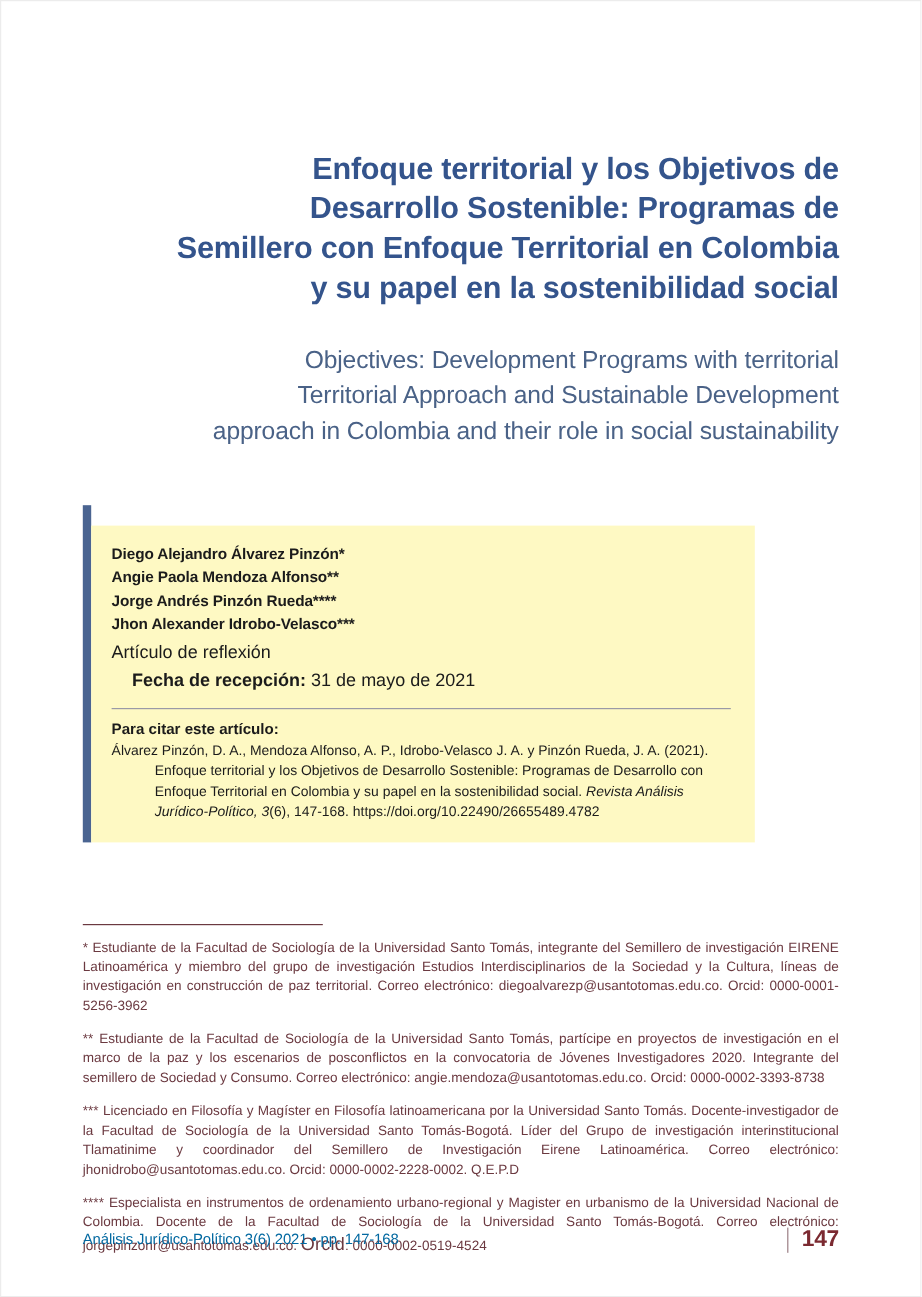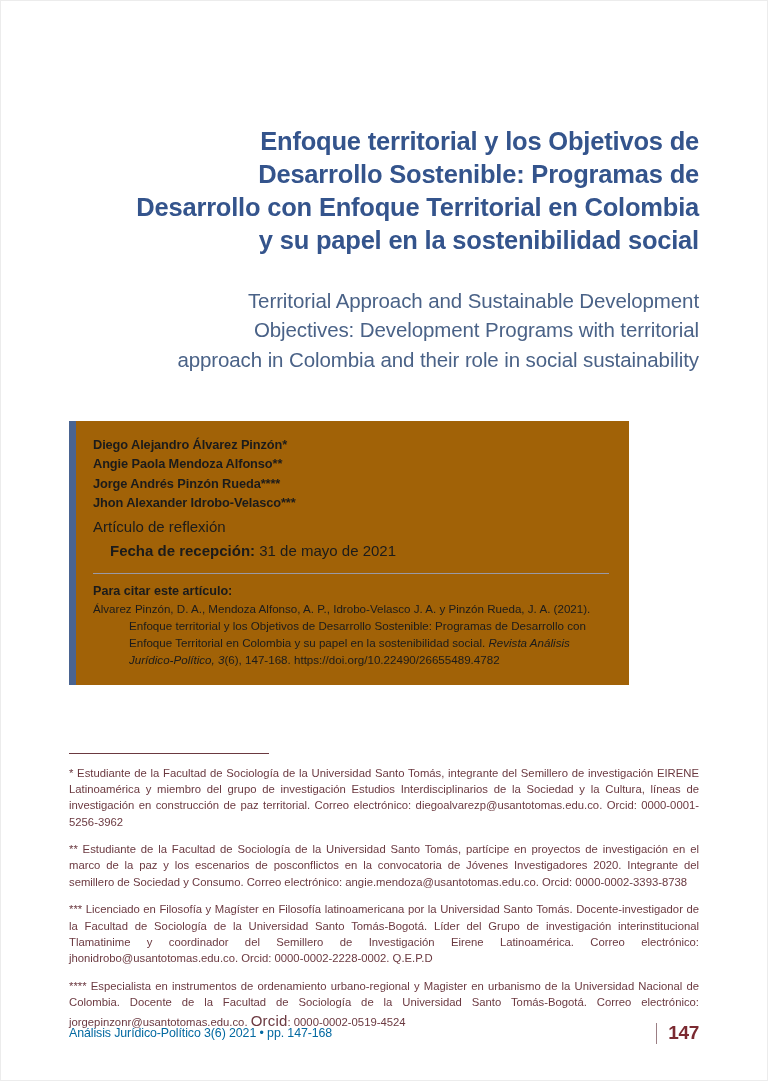--- a/index.html
+++ b/index.html
@@ -70,23 +70,24 @@
     display: flex;
     width: 560px;
   }
   .meta-bar {
     width: 7px;
     flex: 0 0 7px;
     background: #4a6491;
   }
   .meta-box {
     flex: 1 1 auto;
-    background: #a16207;
+    background: #fef9c3;
     padding: 14px 20px 16px 17px;
     box-sizing: border-box;
+    margin-top: 17px;
   }
 
   .author {
     margin: 0;
     font-size: 12.8px;
     font-weight: bold;
     color: #1b1b1b;
     line-height: 1.52;
     letter-spacing: -0.1px;
   }
@@ -189,26 +190,26 @@
 </head>
 <body>
 
 <div class="page">
   <div class="page-inner">
 
     <div class="title-block">
       <h1 class="title-es">
         <span class="tl">Enfoque territorial y los Objetivos de</span>
         <span class="tl">Desarrollo Sostenible: Programas de</span>
-        <span class="tl">Desarrollo con Enfoque Territorial en Colombia</span>
+        <span class="tl">Semillero con Enfoque Territorial en Colombia</span>
         <span class="tl">y su papel en la sostenibilidad social</span>
       </h1>
       <h2 class="title-en">
+        <span class="tl">Objectives: Development Programs with territorial</span>
         <span class="tl">Territorial Approach and Sustainable Development</span>
-        <span class="tl">Objectives: Development Programs with territorial</span>
         <span class="tl">approach in Colombia and their role in social sustainability</span>
       </h2>
     </div>
 
     <div class="meta-wrap">
       <div class="meta-bar"></div>
       <div class="meta-box">
 
         <p class="author">Diego Alejandro Álvarez Pinzón*</p>
         <p class="author">Angie Paola Mendoza Alfonso**</p>

